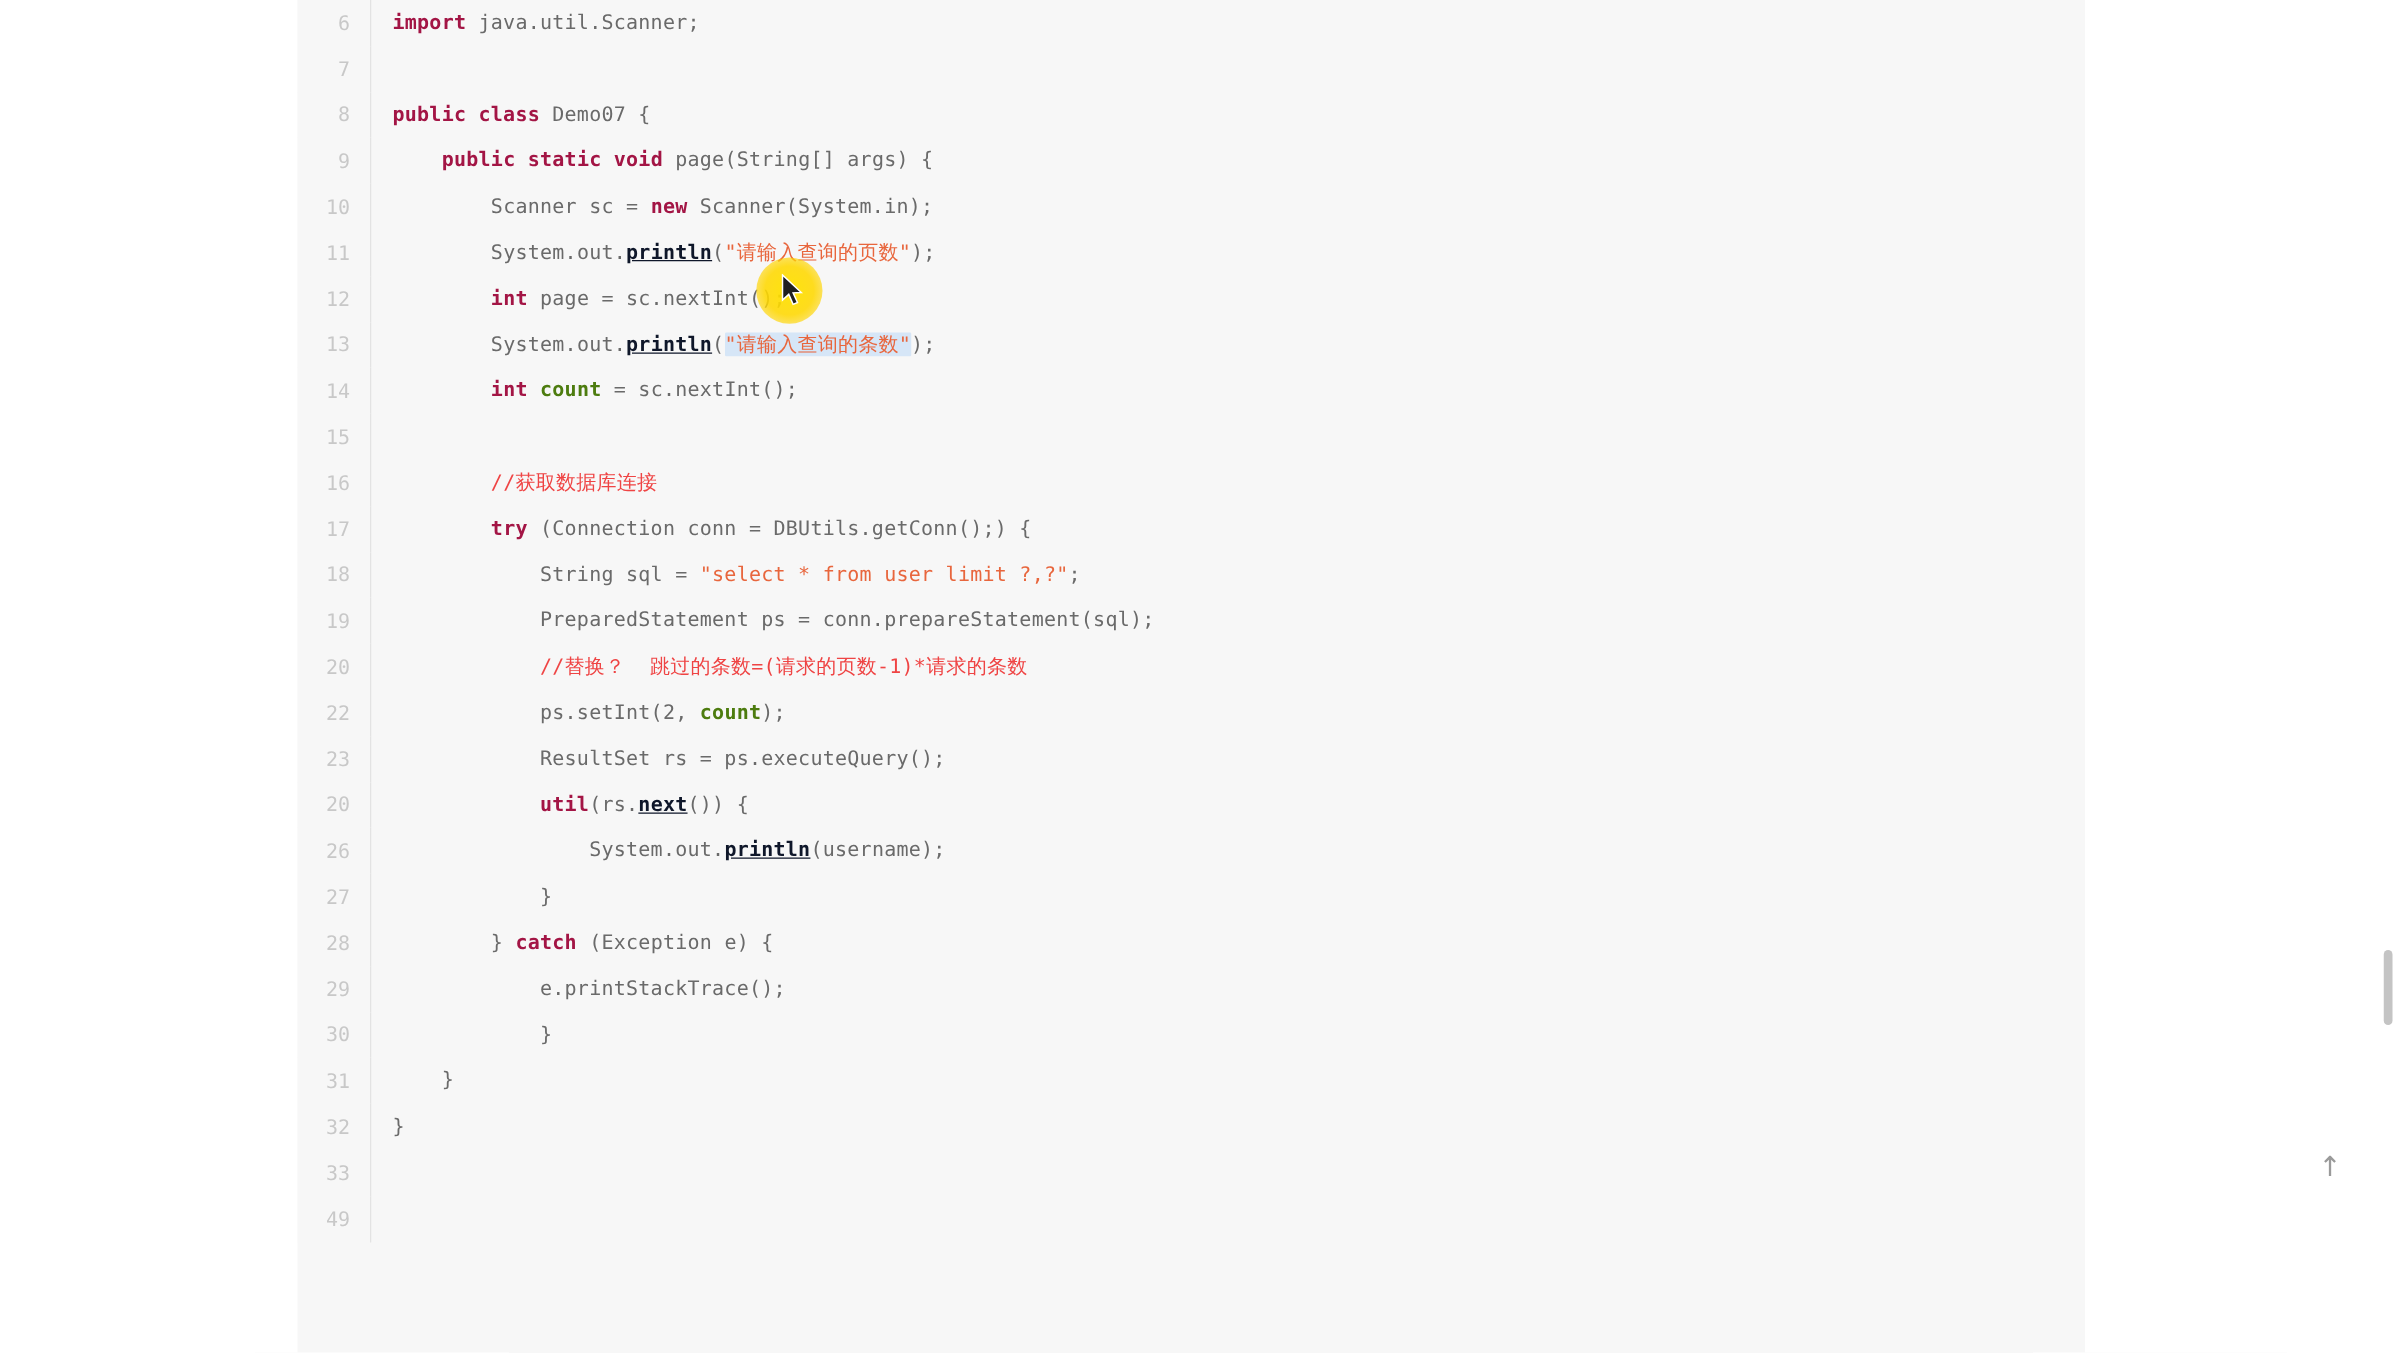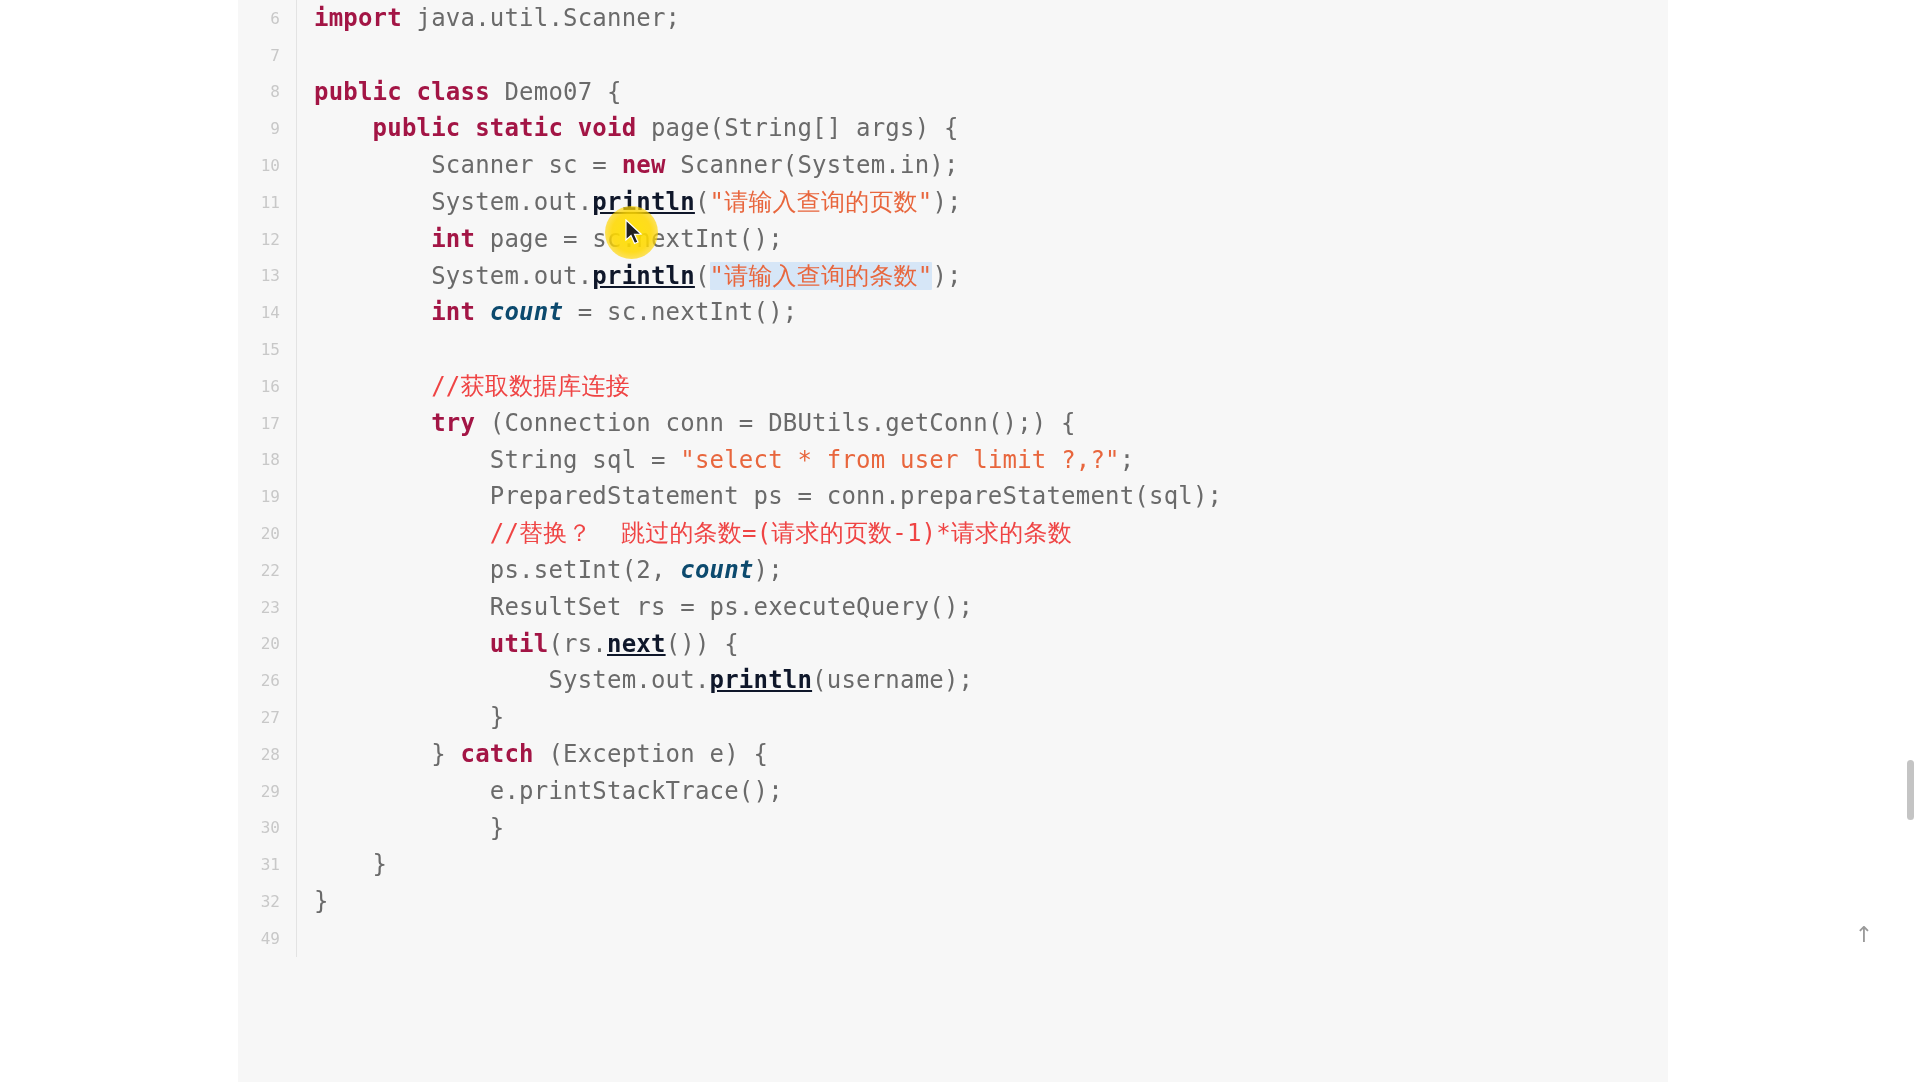--- a/index.html
+++ b/index.html
@@ -60,31 +60,31 @@
   .divider-bar {
     width: 1px;
     height: 36.8px;
     background: #e3e3e3;
   }
 
   .code-cell {
     padding: 0 0 0 17px;
     vertical-align: middle;
     font-family: "DejaVu Sans Mono", monospace;
-    font-size: 24px;
+    font-size: 16px;
     line-height: 36.8px;
     color: #6a6a6a;
     white-space: pre;
     letter-spacing: 0.2px;
   }
 
   
   .kw      { color: #a31545; font-weight: bold; }
   .mth     { color: #0f172a; font-weight: bold; text-decoration: underline; }
-  .var     { color: #0c4a6e; font-weight: bold; font-style: italic; }
+  .var     { color: #4d7c0f; font-weight: bold; }
   .str     { color: #e8663d; }
   .cmt     { color: #ef4444; }
   .plain   { color: #6a6a6a; }
   .num     { color: #6a6a6a; }
 
   .sel {
     background: #d6e6f7;
     border-radius: 1px;
   }
 
@@ -345,20 +345,27 @@
             <td class="code-cell">    <span class="plain">}</span></td>
           </tr>
           <tr class="code-row">
             <td class="gutter">32</td>
             <td class="divider-cell">
               <div class="divider-bar"></div>
             </td>
             <td class="code-cell"><span class="plain">}</span></td>
           </tr>
           <tr class="code-row">
+            <td class="gutter">33</td>
+            <td class="divider-cell">
+              <div class="divider-bar"></div>
+            </td>
+            <td class="code-cell"></td>
+          </tr>
+          <tr class="code-row">
             <td class="gutter">49</td>
             <td class="divider-cell">
               <div class="divider-bar"></div>
             </td>
             <td class="code-cell"></td>
           </tr>
         </tbody>
     </table>
   </div>
 

